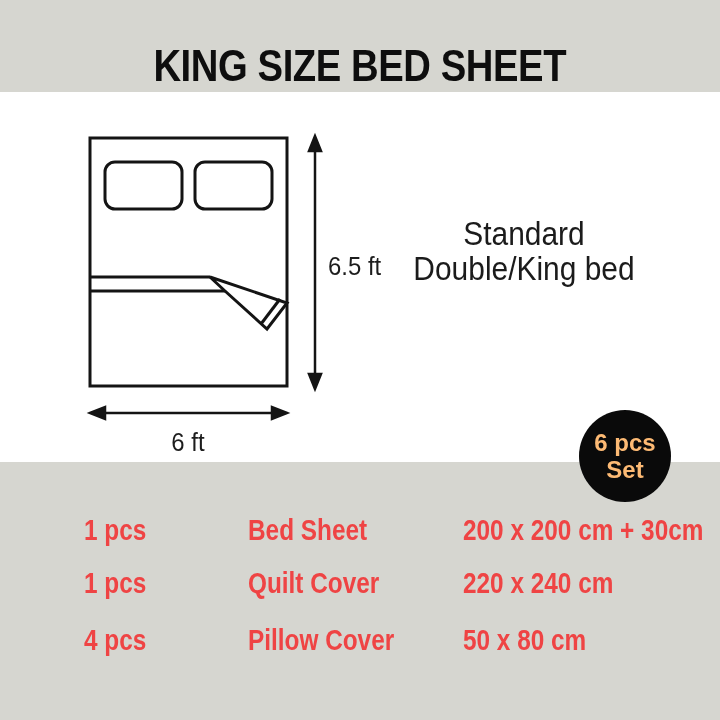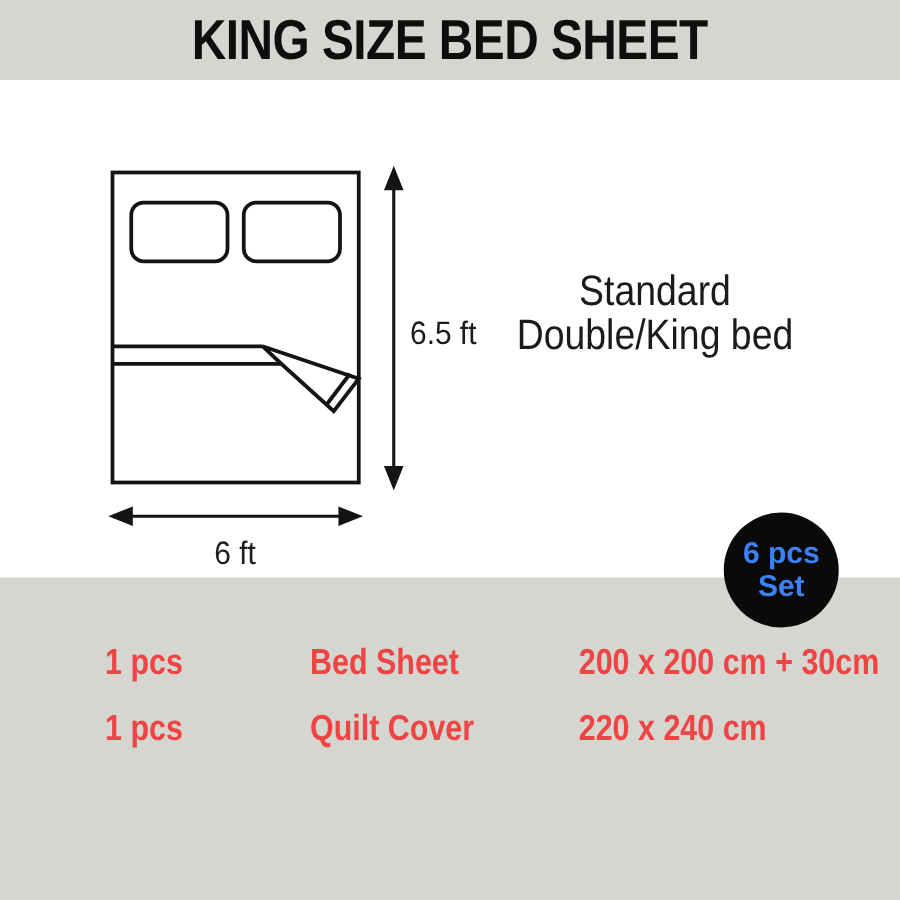--- a/index.html
+++ b/index.html
@@ -2,22 +2,22 @@
 <html><head>
 <meta charset="utf-8">
 <style>
   html,body{margin:0;padding:0;background:#ffffff;}
   .canvas{
     position:relative;width:720px;height:720px;overflow:hidden;
     background:#ffffff;font-family:"Liberation Sans",sans-serif;color:#141414;
   }
   
   .title-band{
-    position:absolute;top:0;left:0;width:720px;height:64px;
-    background:#d6d6d0;display:flex;align-items:center;justify-content:center;
+    position:absolute;top:0;left:0;width:720px;height:92px;
+    background:#d6d6d0;display:flex;align-items:flex-end;justify-content:center;
   }
   .title-band h1{
     margin:0;font-size:45px;font-weight:700;letter-spacing:-0.5px;color:#0e0e0e;
     white-space:nowrap;transform:scaleX(0.85);transform-origin:center;
   }
   .bottom-band{
     position:absolute;top:462px;left:0;width:720px;height:258px;
     background:#d6d6d0;
   }
   
@@ -29,21 +29,21 @@
   .dim-height{left:328px;top:251px;}
   .dim-width{left:160px;top:427px;width:56px;text-align:center;transform-origin:center;}
   .bed-type{
     position:absolute;left:394px;top:216px;width:260px;text-align:center;
     font-size:34px;line-height:35px;color:#1b1b1b;white-space:nowrap;
     transform:scaleX(0.88);transform-origin:center;
   }
   
   .badge{
     position:absolute;left:579px;top:410px;width:92px;height:92px;border-radius:50%;
-    background:#0a0a0a;color:#3b82f6;display:flex;flex-direction:column;
+    background:#0a0a0a;color:#fdba74;display:flex;flex-direction:column;
     align-items:center;justify-content:center;z-index:5;
     font-size:24px;font-weight:700;line-height:27px;
   }
   
   .row{position:absolute;left:0;width:720px;height:30px;font-weight:700;font-size:29px;color:#ef4444;}
   .row-1{top:514px;} .row-2{top:567px;} .row-3{top:624px;}
   .cell{position:absolute;white-space:nowrap;transform:scaleX(0.84);transform-origin:left center;display:inline-block;}
   .cell-qty{left:84px;} .cell-name{left:248px;} .cell-size{left:463px;}
 </style>
 </head>
@@ -93,14 +93,19 @@
   <div class="row row-1">
     <span class="cell cell-qty">1 pcs</span>
     <span class="cell cell-name">Bed Sheet</span>
     <span class="cell cell-size">200 x 200 cm + 30cm</span>
   </div>
   <div class="row row-2">
     <span class="cell cell-qty">1 pcs</span>
     <span class="cell cell-name">Quilt Cover</span>
     <span class="cell cell-size">220 x 240 cm</span>
   </div>
+  <div class="row row-3">
+    <span class="cell cell-qty">4 pcs</span>
+    <span class="cell cell-name">Pillow Cover</span>
+    <span class="cell cell-size">50 x 80 cm</span>
+  </div>
 
 </div>
 
 </body></html>

